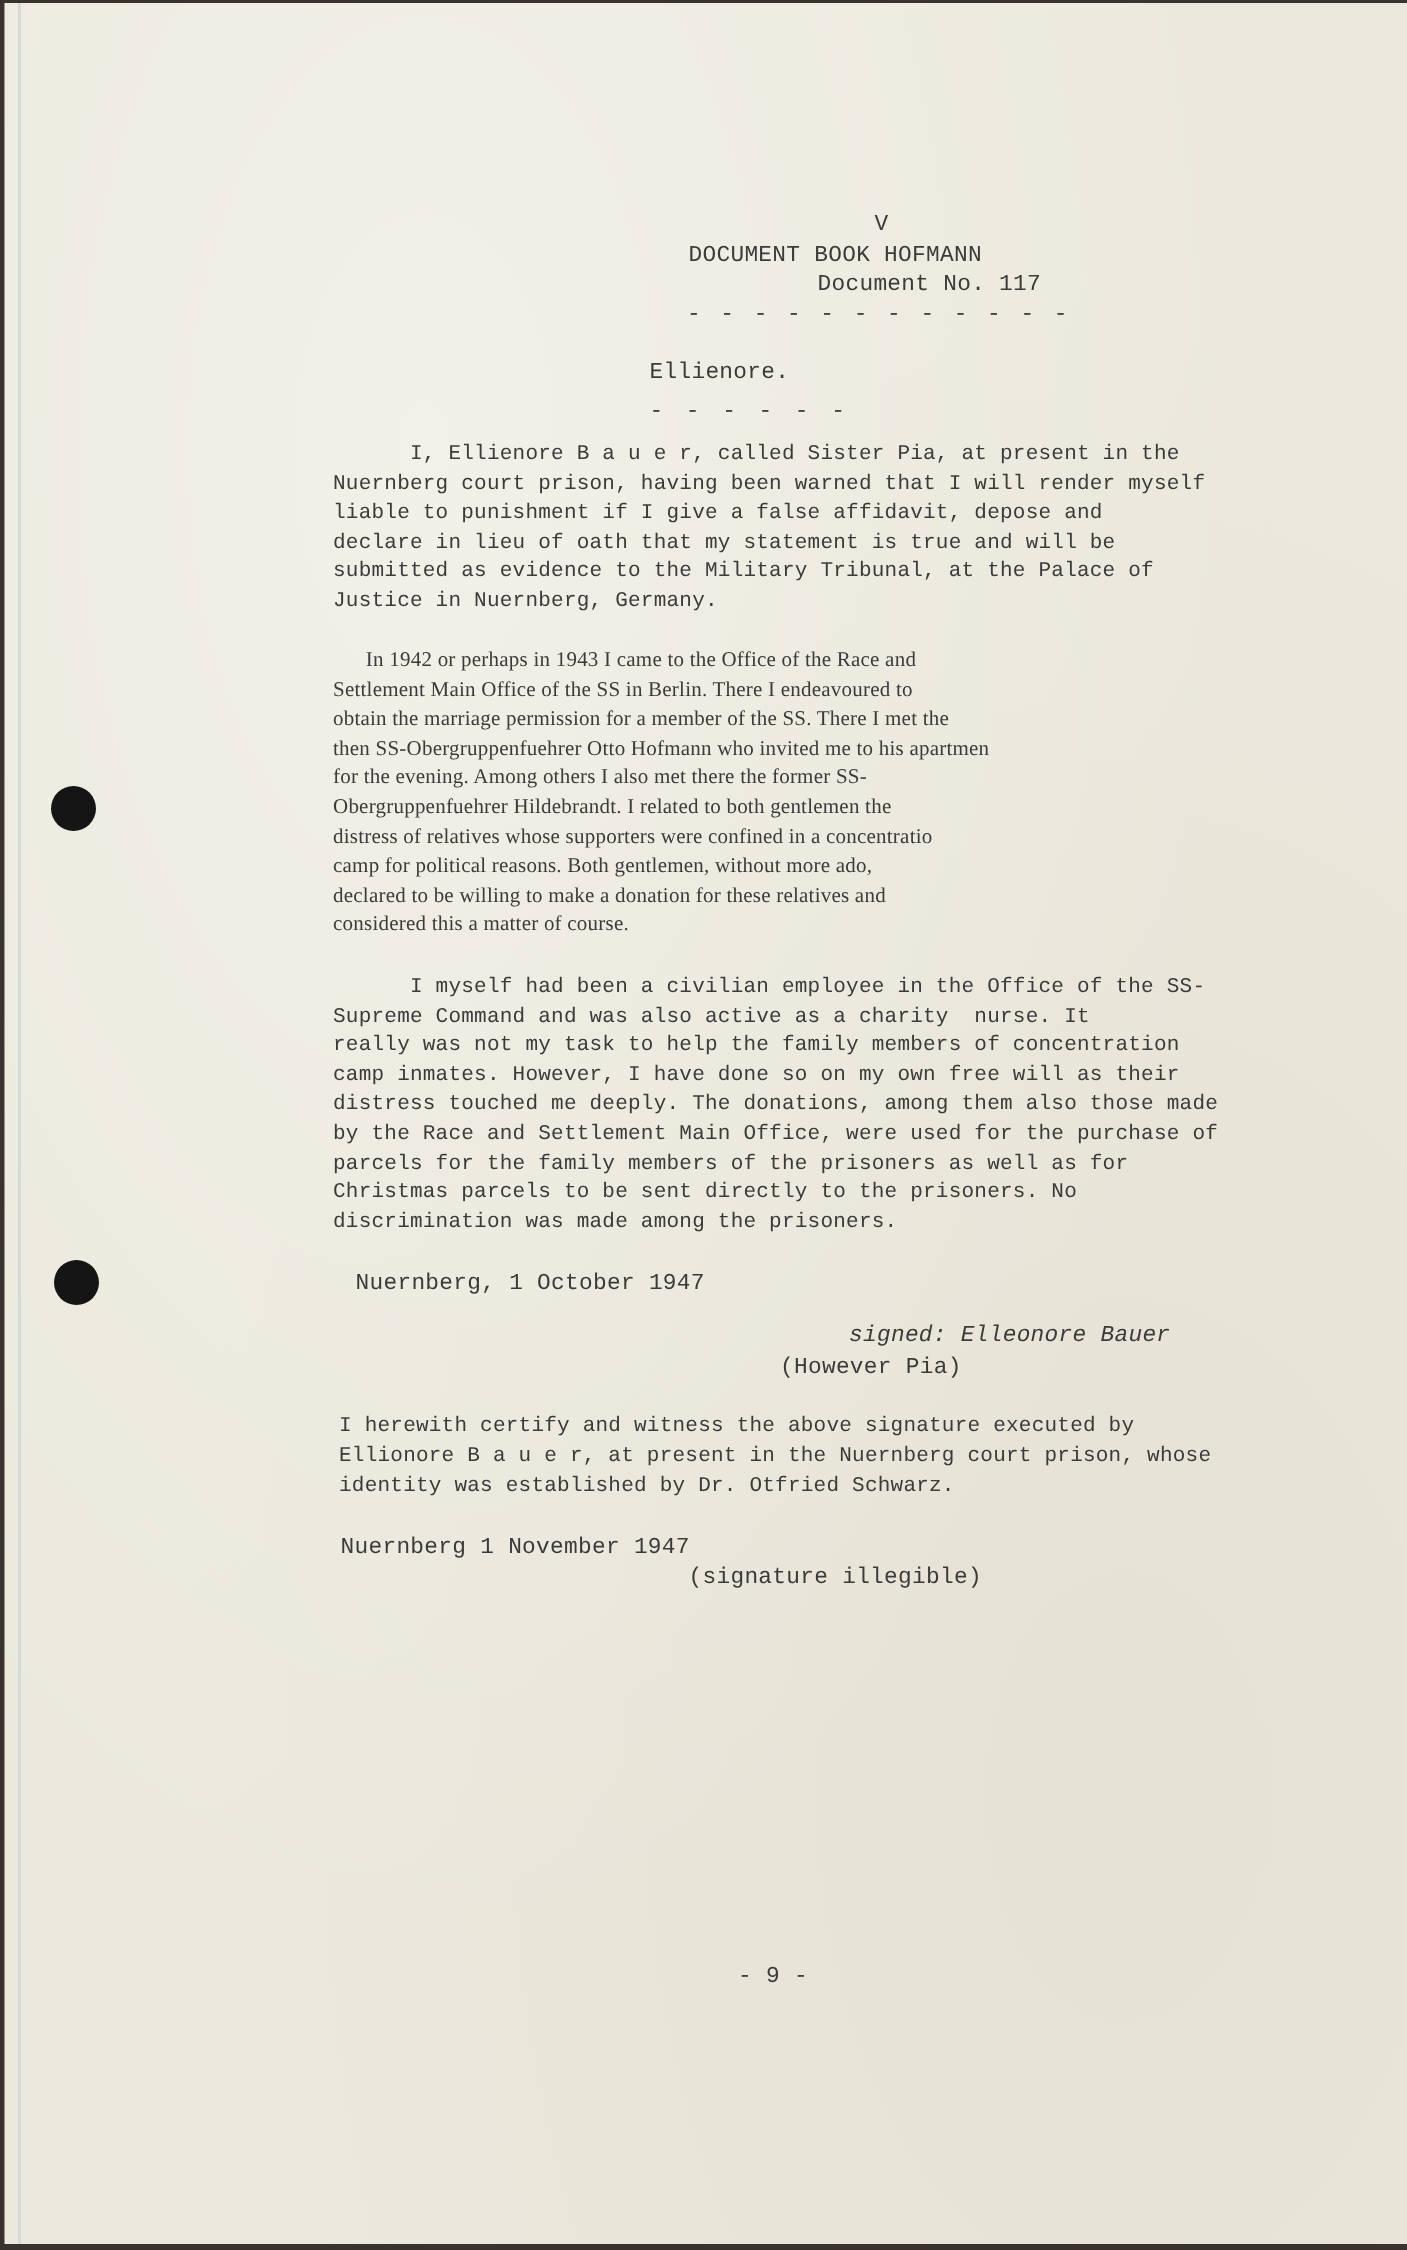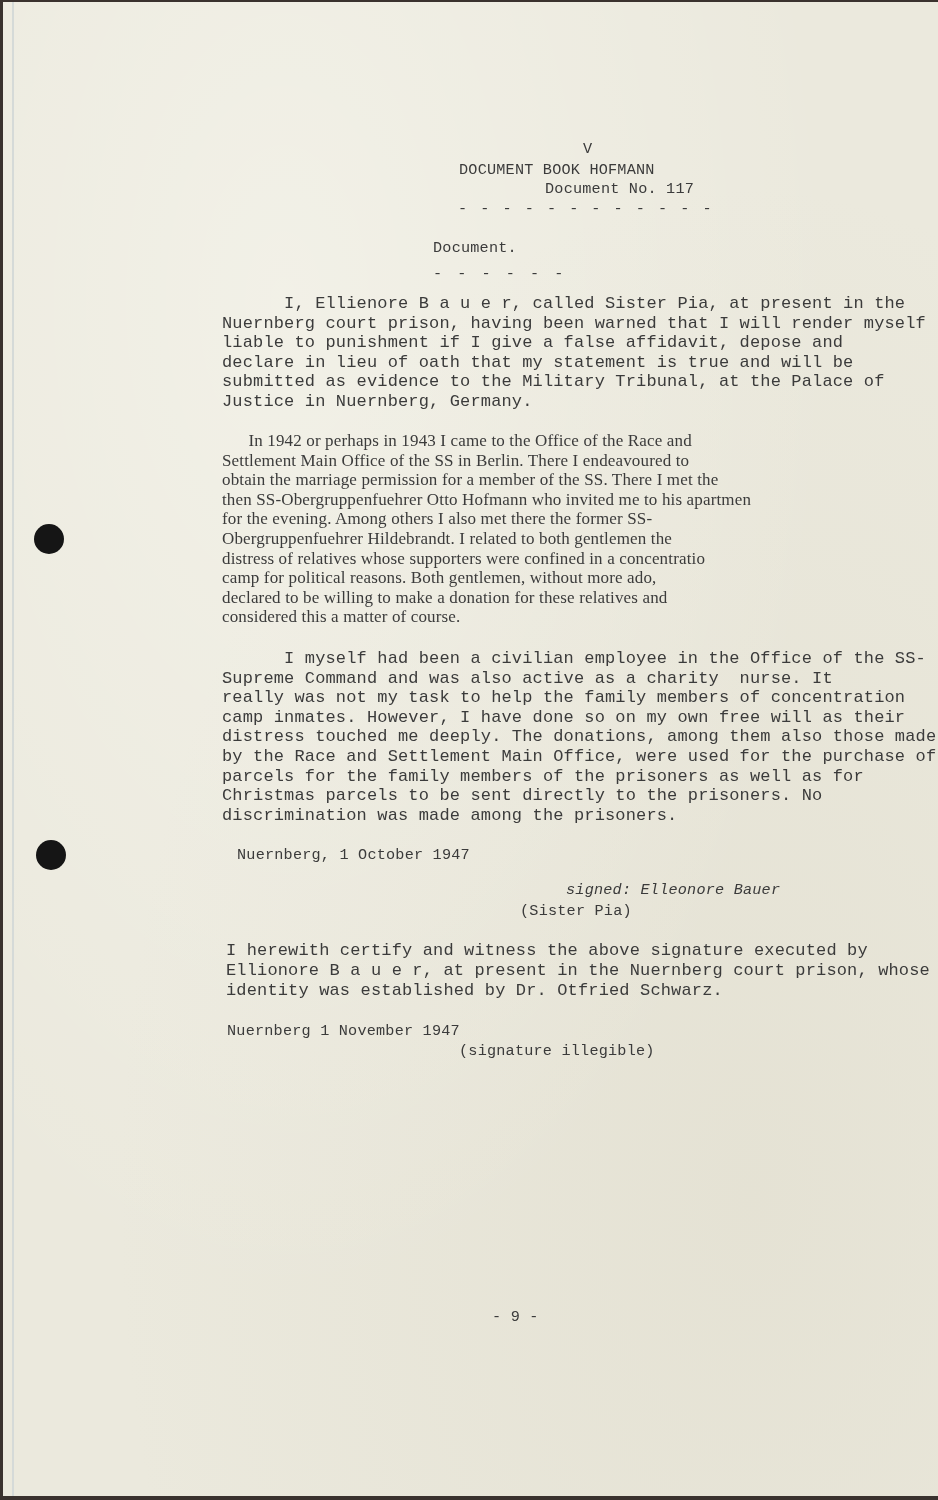--- a/index.html
+++ b/index.html
@@ -55,51 +55,51 @@
     .header-title { left: 456px; top: 158px; }
     .header-docno { left: 514px; top: 177px; margin-left: 28px; }
     .header-dashes { left: 455px; top: 197px; letter-spacing: 2px; }
     .affidavit-title { left: 430px; top: 236px; }
     .affidavit-dashes { left: 430px; top: 262px; letter-spacing: 3px; }
 
     .para {
       position: absolute;
       left: 219px;
       width: 700px;
-      font-size: 17px;
+      font-size: 14px;
       line-height: 19.6px;
       letter-spacing: 0.15px;
       white-space: pre;
     }
     .para-1 { top: 292px; }
     .para-2 { top: 429px; font-family: Liberation Serif, serif; }
     .para-3 { top: 647px; }
 
     .place-date-1 { left: 234px; top: 843px; }
     .signed-line { left: 563px; top: 878px; font-style: italic; }
     .signed-sub { left: 517px; top: 899px; }
-    .certify { position: absolute; left: 223px; top: 939px; top: 939px; font-size: 17px; line-height: 20px; white-space: pre; letter-spacing: 0.15px;}
+    .certify { position: absolute; left: 223px; top: 939px; top: 939px; font-size: 14px; line-height: 20px; white-space: pre; letter-spacing: 0.15px;}
     .place-date-2 { left: 224px; top: 1019px; }
     .witness-sig { left: 456px; top: 1039px; }
     .page-number { left: 489px; top: 1305px; }
   </style>
 </head>
 <body>
 
 <div class="page">
   <div class="fold-line"></div>
   <div class="punch-hole hole-1"></div>
   <div class="punch-hole hole-2"></div>
 
   <div class="line header-roman">V</div>
   <div class="line header-title">DOCUMENT BOOK HOFMANN</div>
   <div class="line header-docno">Document No. 117</div>
   <div class="line header-dashes">- - - - - - - - - - - -</div>
 
-  <div class="line affidavit-title">Document.</div>
+  <div class="line affidavit-title">Ellienore.</div>
   <div class="line affidavit-dashes">- - - - - -</div>
 
   <div class="para para-1">      I, Ellienore B a u e r, called Sister Pia, at present in the
 Nuernberg court prison, having been warned that I will render myself
 liable to punishment if I give a false affidavit, depose and
 declare in lieu of oath that my statement is true and will be
 submitted as evidence to the Military Tribunal, at the Palace of
 Justice in Nuernberg, Germany.</div>
   <div class="para para-2">      In 1942 or perhaps in 1943 I came to the Office of the Race and
 Settlement Main Office of the SS in Berlin. There I endeavoured to
@@ -116,21 +116,21 @@
 really was not my task to help the family members of concentration
 camp inmates. However, I have done so on my own free will as their
 distress touched me deeply. The donations, among them also those made
 by the Race and Settlement Main Office, were used for the purchase of
 parcels for the family members of the prisoners as well as for
 Christmas parcels to be sent directly to the prisoners. No
 discrimination was made among the prisoners.</div>
 
   <div class="line place-date-1">Nuernberg, 1 October 1947</div>
   <div class="line signed-line">signed: Elleonore Bauer</div>
-  <div class="line signed-sub">(Sister Pia)</div>
+  <div class="line signed-sub">(However Pia)</div>
 
   <div class="certify">I herewith certify and witness the above signature executed by
 Ellionore B a u e r, at present in the Nuernberg court prison, whose
 identity was established by Dr. Otfried Schwarz.</div>
   <div class="line place-date-2">Nuernberg 1 November 1947</div>
   <div class="line witness-sig">(signature illegible)</div>
 
   <div class="line page-number">- 9 -</div>
 </div>
 

